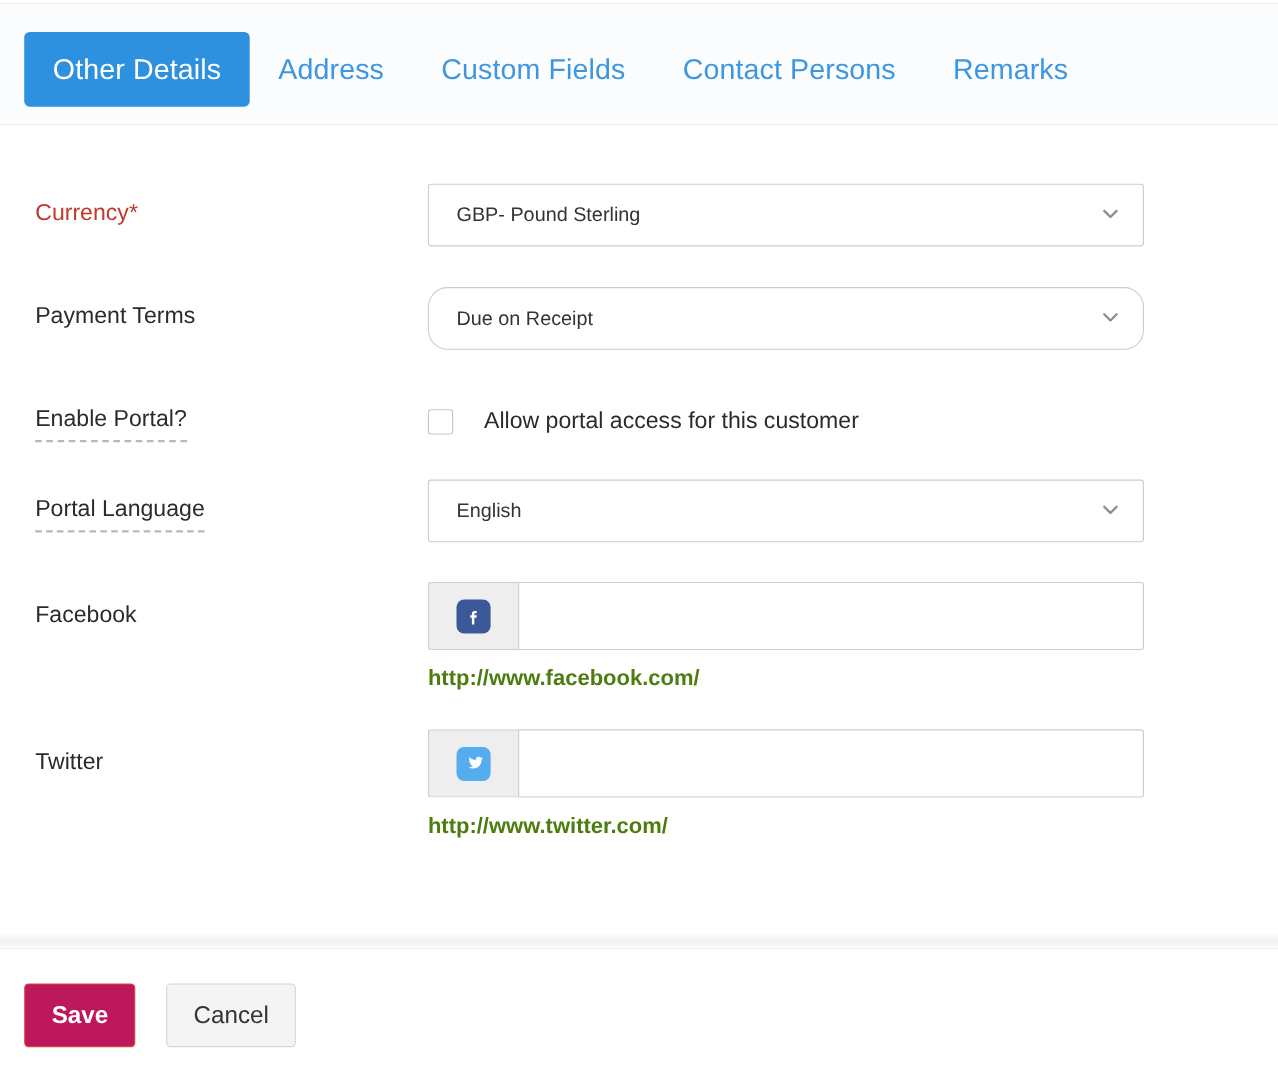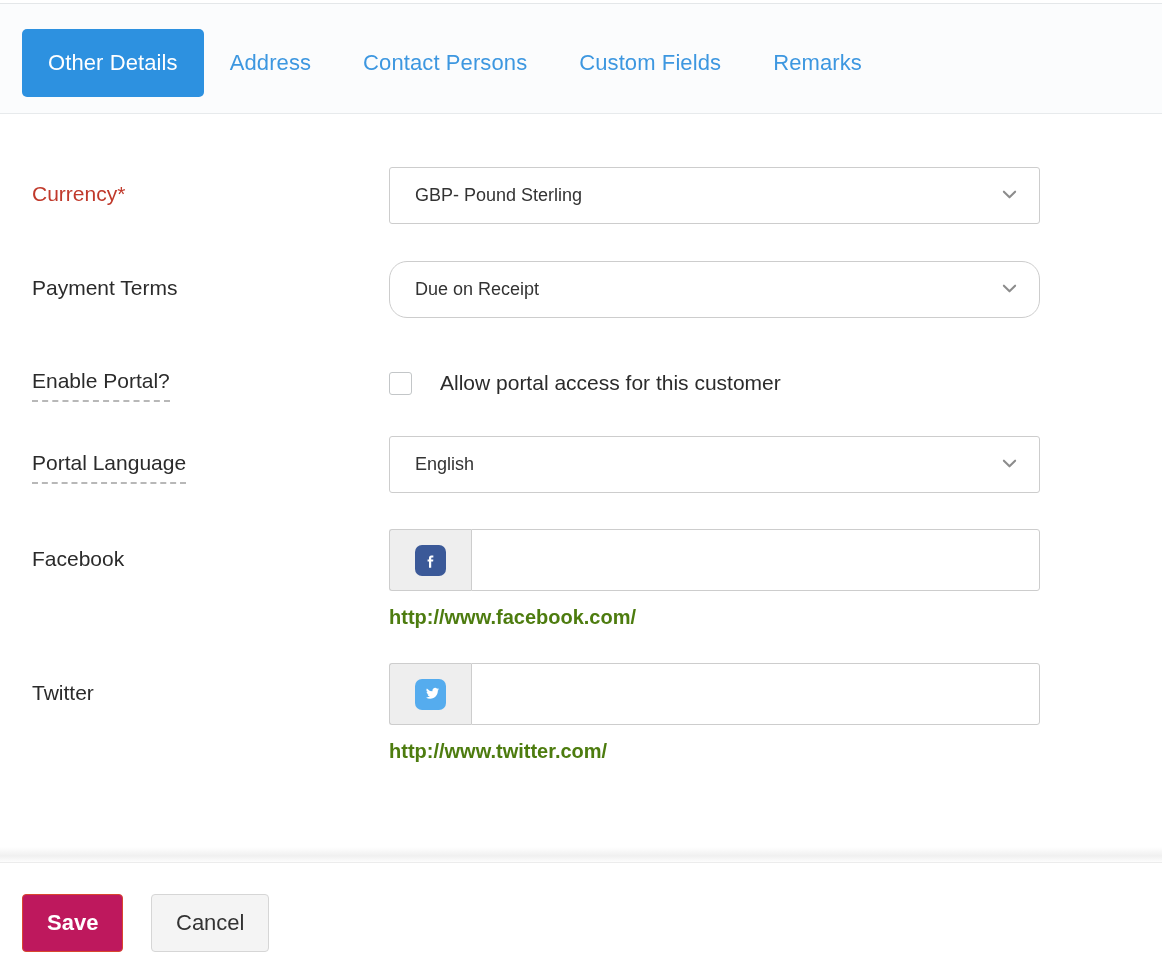--- a/index.html
+++ b/index.html
@@ -34,21 +34,21 @@
     background: #fbfcfd;
     border-bottom: 1px solid #e7eaec;
   }
   .tabs {
     position: absolute;
     left: 22px; top: 25px;
     display: flex;
     align-items: center;
   }
   .tab {
-    font-size: 22px;
+    font-size: 26px;
     color: #3d97e0;
     padding: 0 26px;
     height: 68px;
     line-height: 68px;
     border-radius: 5px;
     white-space: nowrap;
     cursor: pointer;
     letter-spacing: .1px;
   }
   .tab.active {
@@ -234,22 +234,22 @@
 <body>
 
 <div id="page">
 
   <div class="top-hairline"></div>
 
   <div class="tabbar">
     <div class="tabs">
       <div class="tab active">Other Details</div>
       <div class="tab">Address</div>
+      <div class="tab">Custom Fields</div>
       <div class="tab">Contact Persons</div>
-      <div class="tab">Custom Fields</div>
       <div class="tab">Remarks</div>
     </div>
   </div>
 
   <div class="form">
 
     <div class="row" style="top:53px;height:62px;">
       <div class="label req" style="top:15px;">
         <span>Currency</span><span class="star">*</span>
       </div>

